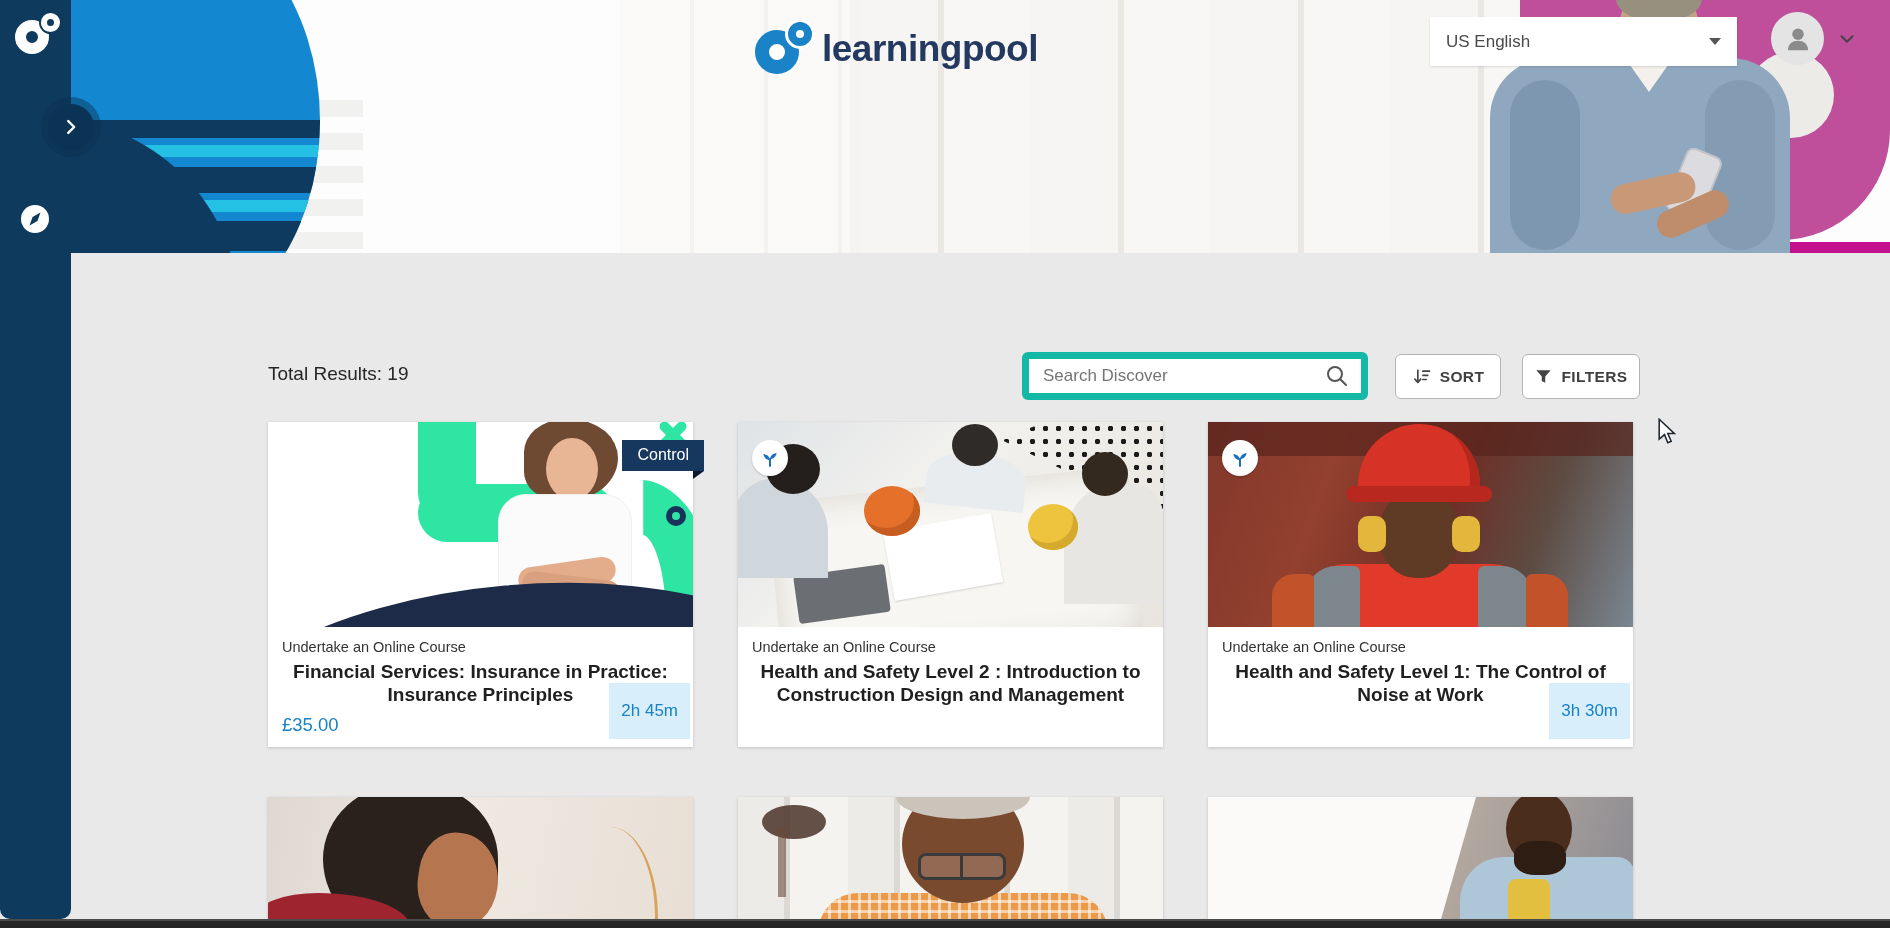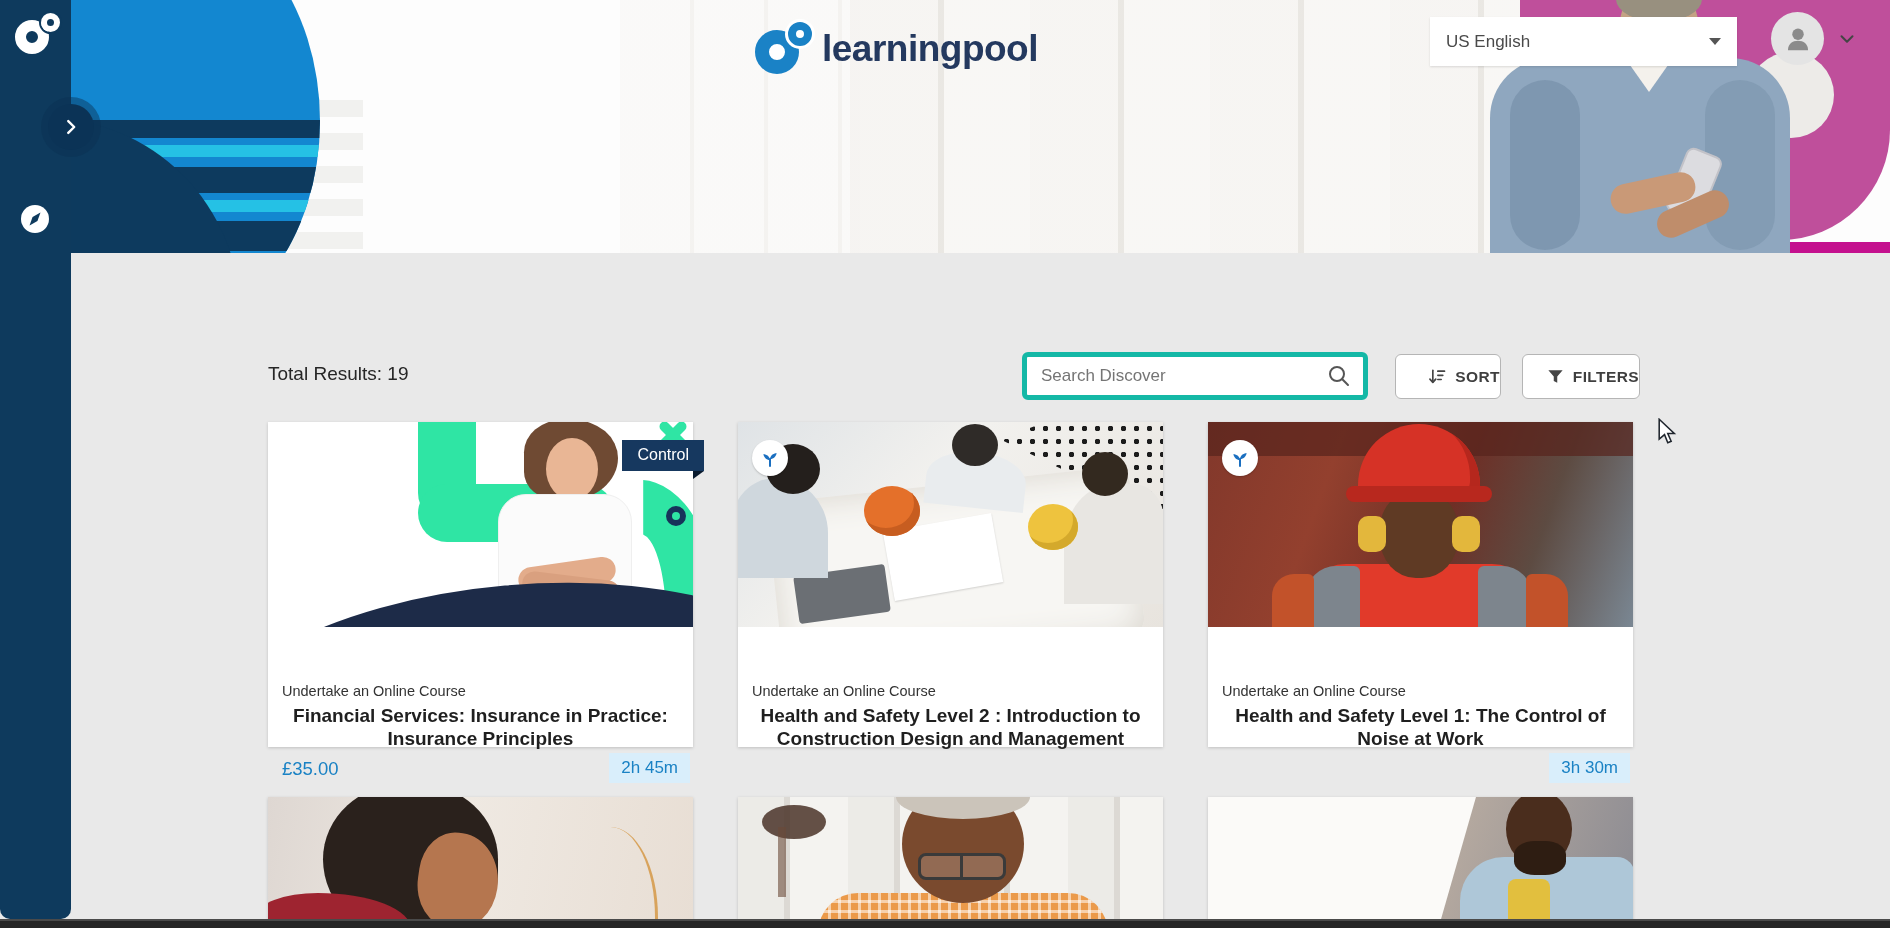--- a/index.html
+++ b/index.html
@@ -59,40 +59,40 @@
   .sidebar { position:absolute; left:0; top:0; width:71px; height:919px; background:#0e3a5d; z-index:10; border-radius:0 0 10px 10px; }
   .side-mark { position:absolute; left:15px; top:13px; width:46px; height:42px; }
   .side-mark .big { position:absolute; left:0; top:7px; width:34px; height:34px; border:11px solid #fff; border-radius:50%; }
   .side-mark .small { position:absolute; left:26px; top:0; width:19px; height:19px; border:6px solid #fff; border-radius:50%; box-shadow:0 0 0 2px #0e3a5d; }
   .expand-btn { position:absolute; left:48px; top:104px; width:46px; height:46px; border-radius:50%; background:#0b3356;
     box-shadow:0 0 0 7px rgba(12,48,82,.45); display:flex; align-items:center; justify-content:center; z-index:11; cursor:pointer; }
   .compass-btn { position:absolute; left:20px; top:204px; width:30px; height:30px; z-index:11; cursor:pointer; }
 
   
   .total { position:absolute; left:268px; top:363px; font-size:19px; color:#262626; z-index:2; }
-  .search { position:absolute; left:1022px; top:352px; width:346px; height:48px; border:5px solid #14b8a6; border-radius:6px;
+  .search { position:absolute; left:1022px; top:352px; width:346px; height:48px; border:7px solid #14b8a6; border-radius:6px;
     background:#fff; display:flex; align-items:center; padding:0 12px 0 14px; z-index:2; }
   .search input { flex:1; border:none; outline:none; font-size:17px; color:#333; font-family:"Liberation Sans",sans-serif; background:transparent; }
   .search input::placeholder { color:#757575; }
   .btn { position:absolute; top:354px; height:45px; border:1px solid #b5b5b5; border-radius:6px; background:#fff; color:#3f3f3f;
-    font-weight:700; font-size:15.5px; letter-spacing:.4px; display:flex; align-items:center; justify-content:flex-end; gap:8px; z-index:2; cursor:pointer; }
+    font-weight:700; font-size:15.5px; letter-spacing:.4px; display:flex; align-items:center; justify-content:center; gap:8px; z-index:2; cursor:pointer; }
   .sort-btn { left:1395px; width:106px; }
   .filters-btn { left:1522px; width:118px; }
 
   
   .card { position:absolute; top:422px; width:425px; height:325px; background:#fff; box-shadow:0 1px 3px rgba(0,0,0,.18); z-index:2; cursor:pointer; }
   .c1 { left:268px; } .c2 { left:738px; } .c3 { left:1208px; }
   .card-img { position:relative; width:100%; height:205px; overflow:hidden; }
-  .card-body { position:relative; height:120px; padding:12px 14px 0;margin-top:44px; }
+  .card-body { position:relative; height:120px; padding:12px 14px 0; }
   .category { font-size:14.5px; color:#333; margin-bottom:5px; }
   .title { font-size:19px; font-weight:700; color:#1f1f1f; line-height:1.22;text-align:center; }
   .meta { position:absolute; left:14px; right:3px; bottom:8px; display:flex; justify-content:space-between; align-items:flex-end; }
   .price { color:#1a82c4; font-size:18.5px; margin-bottom:3px; }
   .spacer { flex:1; }
-  .duration { background:#d9eefb; color:#1a82c4; font-size:17px; padding:5px 12px; }
+  .duration { background:#d9eefb; color:#1a82c4; font-size:17px; padding:18px 12px; }
 
   .promoted { position:absolute; top:18px; right:-11px; background:#16385f; color:#fff; font-size:16px; padding:6px 15px 7px; z-index:4; }
   .promoted::after { content:""; position:absolute; top:100%; right:0; width:0; height:0;
     border-top:8px solid #091a2e; border-right:11px solid transparent; }
   .sprout { position:absolute; left:14px; top:18px; width:36px; height:36px; border-radius:50%; background:#fff;
     display:flex; align-items:center; justify-content:center; z-index:4; box-shadow:0 1px 2px rgba(0,0,0,.2); }
 
   
   .art-fin { background:#fff; }
   .art-fin .g { position:absolute; background:#2fe5a4; }

